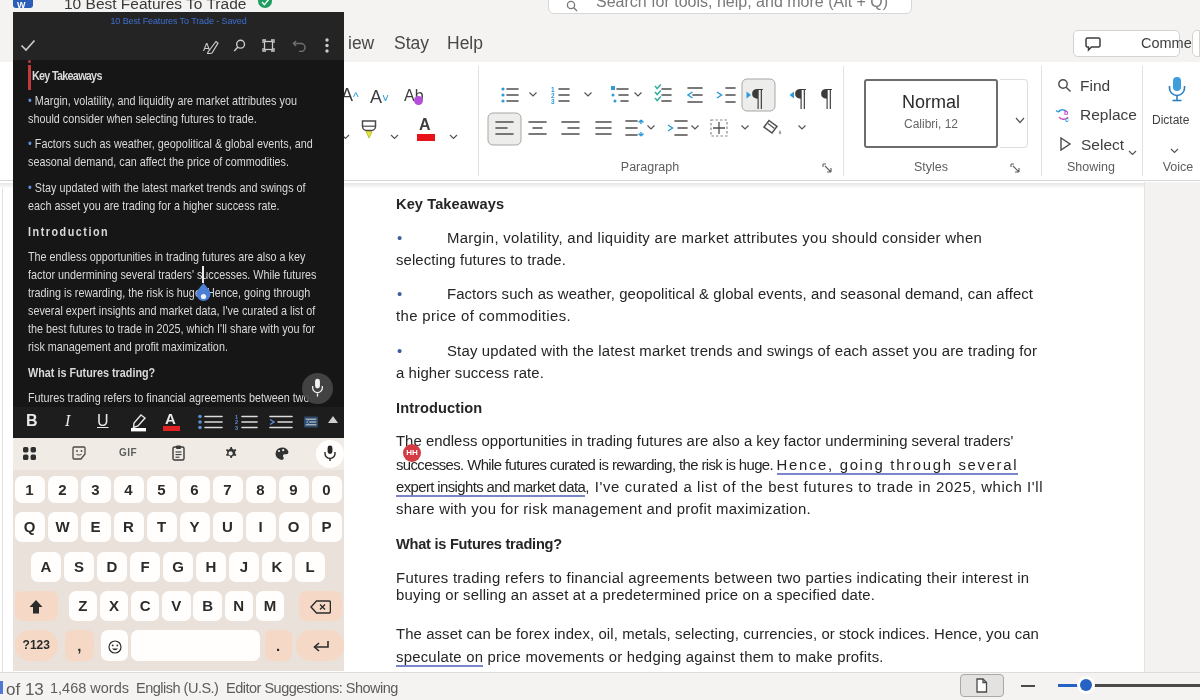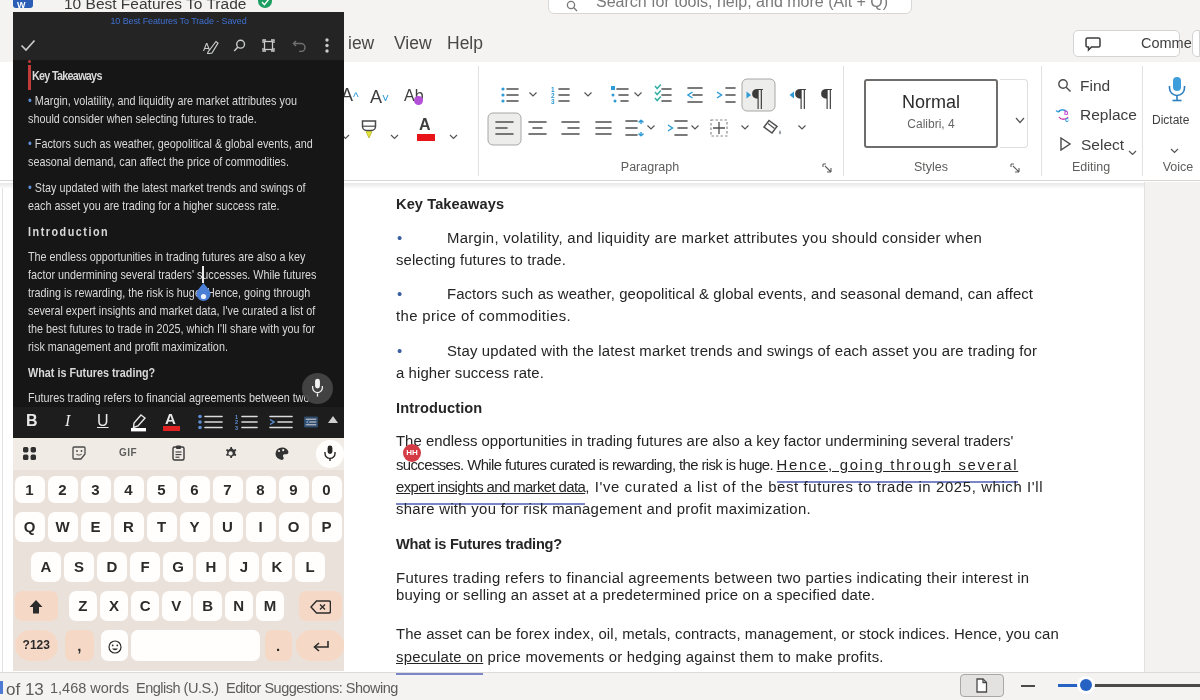--- a/index.html
+++ b/index.html
@@ -11,21 +11,21 @@
 #ribbon{position:absolute;left:0;top:62px;width:1200px;height:119px;background:#fff;border-bottom:1px solid #d8d6d4;}
 #docarea{position:absolute;left:0;top:182px;width:1200px;height:490px;background:#fff;}
 #rightstrip{position:absolute;left:1144px;top:182px;width:56px;height:490px;background:#f3f2f1;border-left:1px solid #e3e2e0;}
 #statusbar{position:absolute;left:0;top:672px;width:1200px;height:28px;background:#f4f3f2;border-top:1px solid #dddcda;}
 .tab{position:absolute;top:33px;font-size:17.5px;color:#484848;}
 .dtext{position:absolute;color:#252525;font-size:14.9px;white-space:nowrap;letter-spacing:0.1px;}
 .dbold{font-weight:bold;font-size:14.6px;}
 .bullet{color:#3b5fa0;}
 .gsep{position:absolute;top:66px;height:110px;width:1px;background:#e2e1df;}
 .glabel{position:absolute;top:160px;font-size:12.5px;color:#5f5e5c;text-align:center;}
-.uline{border-bottom:2px solid #7a86c8;padding-bottom:8px;text-decoration:underline;}
+.uline{border-bottom:2px solid #7a86c8;padding-bottom:0px;}
 
 #phone{position:absolute;left:13px;top:12px;width:331px;height:659px;background:#181818;}
 #phead{position:absolute;left:0;top:0;width:331px;height:48px;background:#242424;}
 #ptitle{position:absolute;left:0;top:4px;width:331px;text-align:center;font-size:9px;letter-spacing:-0.1px;color:#3f6fd0;}
 #pdoc{position:absolute;left:0;top:48px;width:331px;height:347px;background:#161616;}
 .mline{position:absolute;left:15px;color:#d9d9d9;font-size:13.5px;white-space:nowrap;transform:scaleX(0.80);transform-origin:0 50%;}
 .mbold{font-weight:bold;}
 .mbullet{color:#5f8fd6;}
 #biubar{position:absolute;left:0;top:395px;width:331px;height:31px;background:#1d1d1d;}
 #approw{position:absolute;left:0;top:426px;width:331px;height:32px;background:#f0ece5;}
@@ -54,21 +54,21 @@
   <div class="abs" style="left:548px;top:-14px;width:364px;height:28px;background:#fff;border:1px solid #d9d7d5;border-radius:6px;"></div>
   <div class="abs" style="left:566px;top:-2px;width:10px;height:10px;">
     <svg width="12" height="12" viewBox="0 0 12 12">
         <circle cx="5" cy="5" r="3.6" fill="none" stroke="#777" stroke-width="1.3"></circle>
         <line x1="7.8" y1="7.8" x2="11" y2="11" stroke="#777" stroke-width="1.3"></line>
       </svg>
   </div>
   <div class="abs" style="left:596px;top:-7px;font-size:16px;color:#7a7a7a;white-space:nowrap;">Search for tools, help, and more (Alt + Q)</div>
 
   <div class="tab" style="left:348px;text-align:right;">iew</div>
-  <div class="tab" style="left:394px;">View</div>
+  <div class="tab" style="left:394px;">Stay</div>
   <div class="tab" style="left:447px;">Help</div>
   <div class="abs" style="left:1073px;top:30px;width:107px;height:27px;background:#fff;border:1px solid #d5d3d1;border-radius:5px;"></div>
   <div class="abs" style="left:1085px;top:36px;">
     <svg width="17" height="16" viewBox="0 0 17 16">
         <path d="M2.5 2 h11 a1.5 1.5 0 0 1 1.5 1.5 v6 a1.5 1.5 0 0 1 -1.5 1.5 h-7 l-3 3 v-3 h-1 a1.5 1.5 0 0 1 -1.5 -1.5 v-6 a1.5 1.5 0 0 1 1.5 -1.5 z" fill="none" stroke="#3c3c3c" stroke-width="1.5"></path>
       </svg>
   </div>
   <div class="abs" style="left:1105px;top:35px;font-size:14.5px;color:#3e3e3e;margin-left:36px;">Comments</div>
   <div class="abs" style="left:1192px;top:30px;width:8px;height:27px;background:#fff;border:1px solid #d5d3d1;border-radius:5px 0 0 5px;"></div>
 
@@ -206,21 +206,21 @@
       </g>
     </svg>
     <div class="glabel" style="left:600px;width:100px;">Paragraph</div>
     <div class="abs" style="left:821px;top:160px;"><svg width="12" height="12" viewBox="0 0 12 12">
           <path d="M2 2 h3 M2 2 v3 M10 10 h-4 M10 10 v-4 M4 4 l6 6" stroke="#5f5e5c" stroke-width="1.1" fill="none"></path>
         </svg></div>
 
     <div class="abs" style="left:864px;top:79px;width:134px;height:69px;background:#fff;border:2px solid #6f6d6b;border-radius:3px;"></div>
     <div class="abs" style="left:1000px;top:79px;width:28px;height:69px;background:#fff;border:1px solid #e0dedc;border-left:none;border-radius:0 4px 4px 0;"></div>
     <div class="abs" style="left:864px;top:92px;width:134px;text-align:center;font-size:18px;color:#2b2b2b;">Normal</div>
-    <div class="abs" style="left:864px;top:117px;width:134px;text-align:center;font-size:12px;color:#666;">Calibri, 4</div>
+    <div class="abs" style="left:864px;top:117px;width:134px;text-align:center;font-size:12px;color:#666;">Calibri, 12</div>
     <div class="abs" style="left:1015px;top:110px;"><svg width="10" height="7" viewBox="0 0 10 7">
           <path d="M1 1 L5 5.5 L9 1" fill="none" stroke="#555" stroke-width="1.2"></path>
         </svg></div>
     <div class="glabel" style="left:881px;width:100px;">Styles</div>
     <div class="abs" style="left:1009px;top:160px;"><svg width="12" height="12" viewBox="0 0 12 12">
           <path d="M2 2 h3 M2 2 v3 M10 10 h-4 M10 10 v-4 M4 4 l6 6" stroke="#5f5e5c" stroke-width="1.1" fill="none"></path>
         </svg></div>
 
     <div class="abs" style="left:1057px;top:78px;"><svg width="15" height="15" viewBox="0 0 15 15">
           <circle cx="6" cy="6" r="4.2" fill="none" stroke="#4a4a4a" stroke-width="1.4"></circle>
@@ -235,21 +235,21 @@
           <text x="10" y="15" font-size="7" fill="#2e9bd6" font-weight="bold">c</text>
         </svg></div>
     <div class="abs" style="left:1080px;top:106px;font-size:15.5px;color:#3e3e3e;">Replace</div>
     <div class="abs" style="left:1059px;top:137px;"><svg width="13" height="14" viewBox="0 0 13 14">
           <path d="M2 1 L11 7 L2 13 z" fill="none" stroke="#4a4a4a" stroke-width="1.4"></path>
         </svg></div>
     <div class="abs" style="left:1081px;top:136px;font-size:15.5px;color:#3e3e3e;">Select</div>
     <div class="abs" style="left:1128px;top:142px;"><svg width="9" height="6" viewBox="0 0 9 6">
           <path d="M1 1 L4.5 4.5 L8 1" fill="none" stroke="#555" stroke-width="1.2"></path>
         </svg></div>
-    <div class="glabel" style="left:1041px;width:100px;">Editing</div>
+    <div class="glabel" style="left:1041px;width:100px;">Showing</div>
 
     <div class="abs" style="left:1166px;top:76px;"><svg width="22" height="28" viewBox="0 0 22 28">
           <rect x="7" y="1" width="8" height="14" rx="4" fill="#3e9ddb"></rect>
           <path d="M3.5 10 v2 a7.5 7.5 0 0 0 15 0 v-2" fill="none" stroke="#2b7fc0" stroke-width="1.6"></path>
           <line x1="11" y1="20" x2="11" y2="24" stroke="#2b7fc0" stroke-width="1.6"></line>
           <line x1="6.5" y1="24.5" x2="15.5" y2="24.5" stroke="#2b7fc0" stroke-width="1.6"></line>
         </svg></div>
     <div class="abs" style="left:1152px;top:113px;font-size:12px;color:#3e3e3e;">Dictate</div>
     <div class="abs" style="left:1170px;top:140px;"><svg width="9" height="6" viewBox="0 0 9 6">
           <path d="M1 1 L4.5 4.5 L8 1" fill="none" stroke="#555" stroke-width="1.2"></path>
@@ -269,21 +269,21 @@
     <div class="dtext" style="left:447px;top:343px;letter-spacing:0.18px;">Stay updated with the latest market trends and swings of each asset you are trading for</div>
     <div class="dtext" style="left:396px;top:365px;">a higher success rate.</div>
     <div class="dtext dbold" style="left:396px;top:400px;">Introduction</div>
     <div class="dtext" style="left:396px;top:433px;letter-spacing:0.02px;">The endless opportunities in trading futures are also a key factor undermining several traders'</div>
     <div class="dtext" style="left:396px;top:457px;"><span style="letter-spacing:-0.6px;">successes. While futures curated is rewarding, the risk is huge. </span><span class="uline" style="letter-spacing:1.68px;">Hence, going through several</span></div>
     <div class="dtext" style="left:396px;top:479px;"><span class="uline" style="letter-spacing:-0.6px;">expert insights and market data</span><span style="letter-spacing:0.62px;">, I've curated a list of the best futures to trade in 2025, which I'll</span></div>
     <div class="dtext" style="left:396px;top:501px;letter-spacing:0.3px;">share with you for risk management and profit maximization.</div>
     <div class="dtext dbold" style="left:396px;top:536px;letter-spacing:-0.25px;">What is Futures trading?</div>
     <div class="dtext" style="left:396px;top:570px;letter-spacing:0.29px;">Futures trading refers to financial agreements between two parties indicating their interest in</div>
     <div class="dtext" style="left:396px;top:587px;letter-spacing:0.17px;">buying or selling an asset at a predetermined price on a specified date.</div>
-    <div class="dtext" style="left:396px;top:626px;">The asset can be forex index, oil, metals, contracts, management, or stock indices. Hence, you can</div>
+    <div class="dtext" style="left:396px;top:626px;">The asset can be forex index, oil, metals, selecting, currencies, or stock indices. Hence, you can</div>
     <div class="dtext" style="left:396px;top:649px;letter-spacing:0.23px;"><span class="uline">speculate on</span> price movements or hedging against them to make profits.</div>
 
     <div class="abs" style="left:403px;top:444px;width:18px;height:18px;border-radius:50%;background:#d43b44;color:#fff;font-size:8px;font-weight:bold;text-align:center;line-height:18px;">HH</div>
   </div>
 
   <div id="statuscontent">
     <div class="abs" style="left:0px;top:681px;width:3px;height:13px;background:#4f7ad4;"></div>
     <div class="abs" style="left:6px;top:680px;font-size:17px;color:#5c5c5c;">of 13</div>
     <div class="abs" style="left:50px;top:680px;font-size:14.5px;color:#5c5c5c;text-align:right;">1,468 words</div>
     <div class="abs" style="left:136px;top:680px;font-size:14.5px;letter-spacing:-0.5px;color:#5c5c5c;">English (U.S.)</div>

